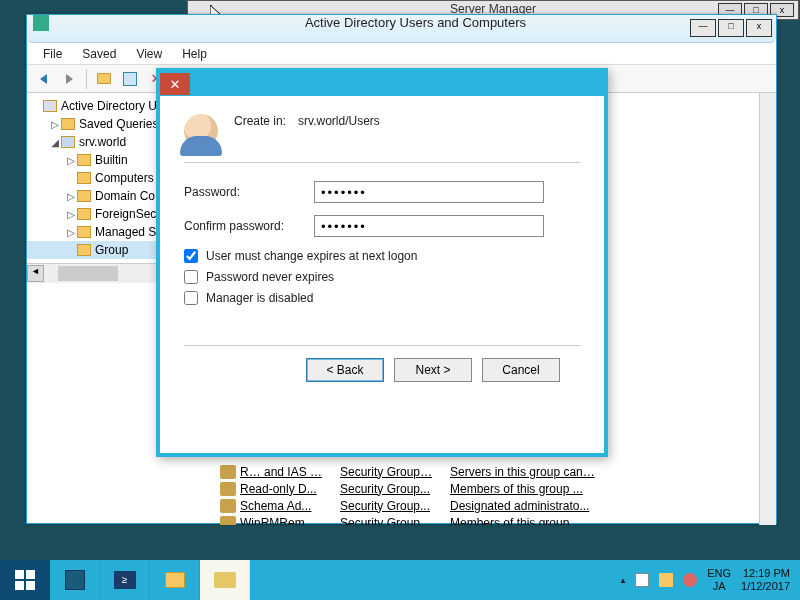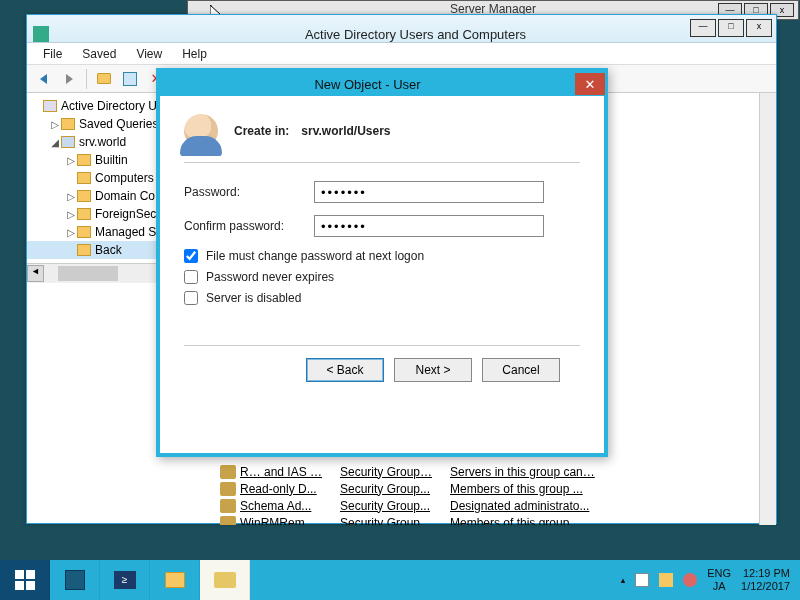--- a/index.html
+++ b/index.html
@@ -6,21 +6,21 @@
 body { width: 800px; height: 600px; background: #1b4e5a; overflow: hidden; position: relative; }
 
 
 .sm-window { position:absolute; left:187px; top:0; width:612px; height:20px; background:#e6e6e6; border:1px solid #5a5a5a; }
 .sm-title { text-align:center; font-size:12px; color:#333; padding:1px 0; }
 .sm-btns { position:absolute; right:4px; top:2px; display:flex; gap:0; }
 .wm-btn { width:24px; height:14px; border:1px solid #333; background:#ddd; font-size:9px; text-align:center; line-height:12px; cursor:pointer; margin-left:2px; }
 
 
 .aduc { position:absolute; left:26px; top:14px; width:751px; height:510px; background:#fff; border:1px solid #2a9fd6; box-shadow:0 0 4px rgba(0,0,0,.3);}
-.aduc-titlebar { height:28px; background:linear-gradient(#eaf5fb,#d9eef8); display:flex; align-items:flex-end; border-bottom:1px solid #bcd; position:relative;}
+.aduc-titlebar { height:28px; background:linear-gradient(#eaf5fb,#d9eef8); display:flex; align-items:flex-start; border-bottom:1px solid #bcd; position:relative;border-radius:6px;}
 .aduc-titlebar .ticon { width:16px; height:16px; margin:0 6px; background:#3a8; }
 .aduc-titlebar .title { flex:1; text-align:center; font-size:13px; color:#222; }
 .aduc-ctrl { display:flex; position:absolute; right:4px; top:4px;}
 .aduc-ctrl .wm-btn{ width:26px; height:18px; background:#e8e8e8;}
 .aduc-menubar { height:22px; display:flex; align-items:center; gap:0; border-bottom:1px solid #ddd; padding-left:6px;}
 .aduc-menubar span{ font-size:12px; padding:3px 10px; color:#222; cursor:pointer;}
 .aduc-toolbar { height:28px; border-bottom:1px solid #ccc; display:flex; align-items:center; padding-left:4px; gap:2px; background:#f7f7f7;}
 .tbtn{ width:24px; height:22px; border:1px solid transparent; display:flex; align-items:center; justify-content:center; cursor:pointer;}
 .tsep{ width:1px; height:20px; background:#ccc; margin:0 3px;}
 .arrow-l,.arrow-r{ width:0;height:0;border-top:5px solid transparent;border-bottom:5px solid transparent;}
@@ -51,21 +51,21 @@
 .hsbar .thumb{ position:absolute; left:14px; width:60px; top:1px; bottom:1px; background:#ccc;}
 
 
 .dlg{ position:absolute; left:156px; top:68px; width:452px; height:389px; background:#fff; border:4px solid #28b4dc; box-shadow:2px 3px 10px rgba(0,0,0,.3);}
 .dlg-title{ height:24px; background:#28b4dc; color:#111; display:flex; align-items:center; }
 .dlg-title .t{ flex:1; text-align:center; font-size:13px;}
 .dlg-close{ width:30px; height:22px; background:#c84b3a; color:#fff; display:flex;align-items:center;justify-content:center; font-size:13px; cursor:pointer; margin-right:-1px;}
 .dlg-body{ padding:18px 24px 0 24px; font-size:12px; color:#222; }
 .bigicon{ width:34px; height:34px; border-radius:50%; background:radial-gradient(circle at 40% 35%, #f5d9b8 45%, #e6c29a 46%); position:relative; margin-right:16px;}
 .bigicon::after{content:""; position:absolute; left:-4px; top:22px; width:42px; height:20px; background:#5a8bc4; border-radius:20px 20px 4px 4px;}
-.create-row{ display:flex; align-items:center; margin-bottom:14px;font-weight:bold;}
+.create-row{ display:flex; margin-bottom:14px;}
 .create-row .lbl{ margin-right:12px;}
 .hr{ height:1px; background:#ccc; margin:2px 0 18px 0;}
 .field{ display:flex; align-items:center; margin-bottom:12px;}
 .field label{ width:130px;}
 .field input[type=password]{ width:230px; height:22px; border:1px solid #888; padding:0 6px; font-size:13px; letter-spacing:2px;}
 .chk{ display:flex; align-items:center; margin:7px 0; }
 .chk input{ width:14px;height:14px; margin-right:8px;}
 .dlg-sep{ height:1px; background:#ccc; margin-top:40px;}
 .dlg-buttons{ display:flex; justify-content:flex-end; gap:10px; padding:12px 20px 0 0;}
 .btn{ width:78px; height:24px; border:1px solid #888; background:#eee; font-size:12px; cursor:pointer;}
@@ -179,21 +179,21 @@
             <span>ForeignSecu</span>
           </div>
      <div class="tree-item indent2">
             <span class="tw">▷</span>
             <span class="fic"></span>
             <span>Managed Se</span>
           </div>
      <div class="tree-item indent2 sel">
             <span class="tw"></span>
             <span class="fic"></span>
-            <span>Back</span>
+            <span>Group</span>
           </div>
    </div>
    <div class="tree-scroll">
      <div class="hsbtn">◄</div>
      <div class="hsbar">
             <div class="thumb"></div>
           </div>
      <div class="hsbtn">►</div>
    </div>
   </div>
@@ -224,49 +224,48 @@
             <span class="c3">Members of this group ...</span>
           </div>
     </div>
     <div class="list-vscroll"></div>
   </div>
  </div>
 </div>
 
 <div class="dlg">
  <div class="dlg-title">
-   <div class="t">New Object - User</div>
    <div class="dlg-close">✕</div>
  </div>
  <div class="dlg-body">
    <div class="create-row">
      <div class="bigicon"></div>
      <span class="lbl">Create in:</span>
      <span>srv.world/Users</span>
    </div>
    <div class="hr"></div>
    <div class="field">
      <label>Password:</label>
      <input type="password" value="•••••••" style="">
    </div>
    <div class="field">
      <label>Confirm password:</label>
      <input type="password" value="•••••••" style="">
    </div>
    <div class="chk">
         <input type="checkbox" checked="" style="">
-        <span>File must change password at next logon</span>
+        <span>User must change expires at next logon</span>
       </div>
    <div class="chk">
         <input type="checkbox" style="">
         <span>Password never expires</span>
       </div>
    <div class="chk">
         <input type="checkbox" style="">
-        <span>Server is disabled</span>
+        <span>Manager is disabled</span>
       </div>
    <div class="dlg-sep"></div>
    <div class="dlg-buttons">
      <button class="btn focus">&lt; Back</button>
      <button class="btn">Next &gt;</button>
      <button class="btn">Cancel</button>
    </div>
  </div>
 </div>
 

